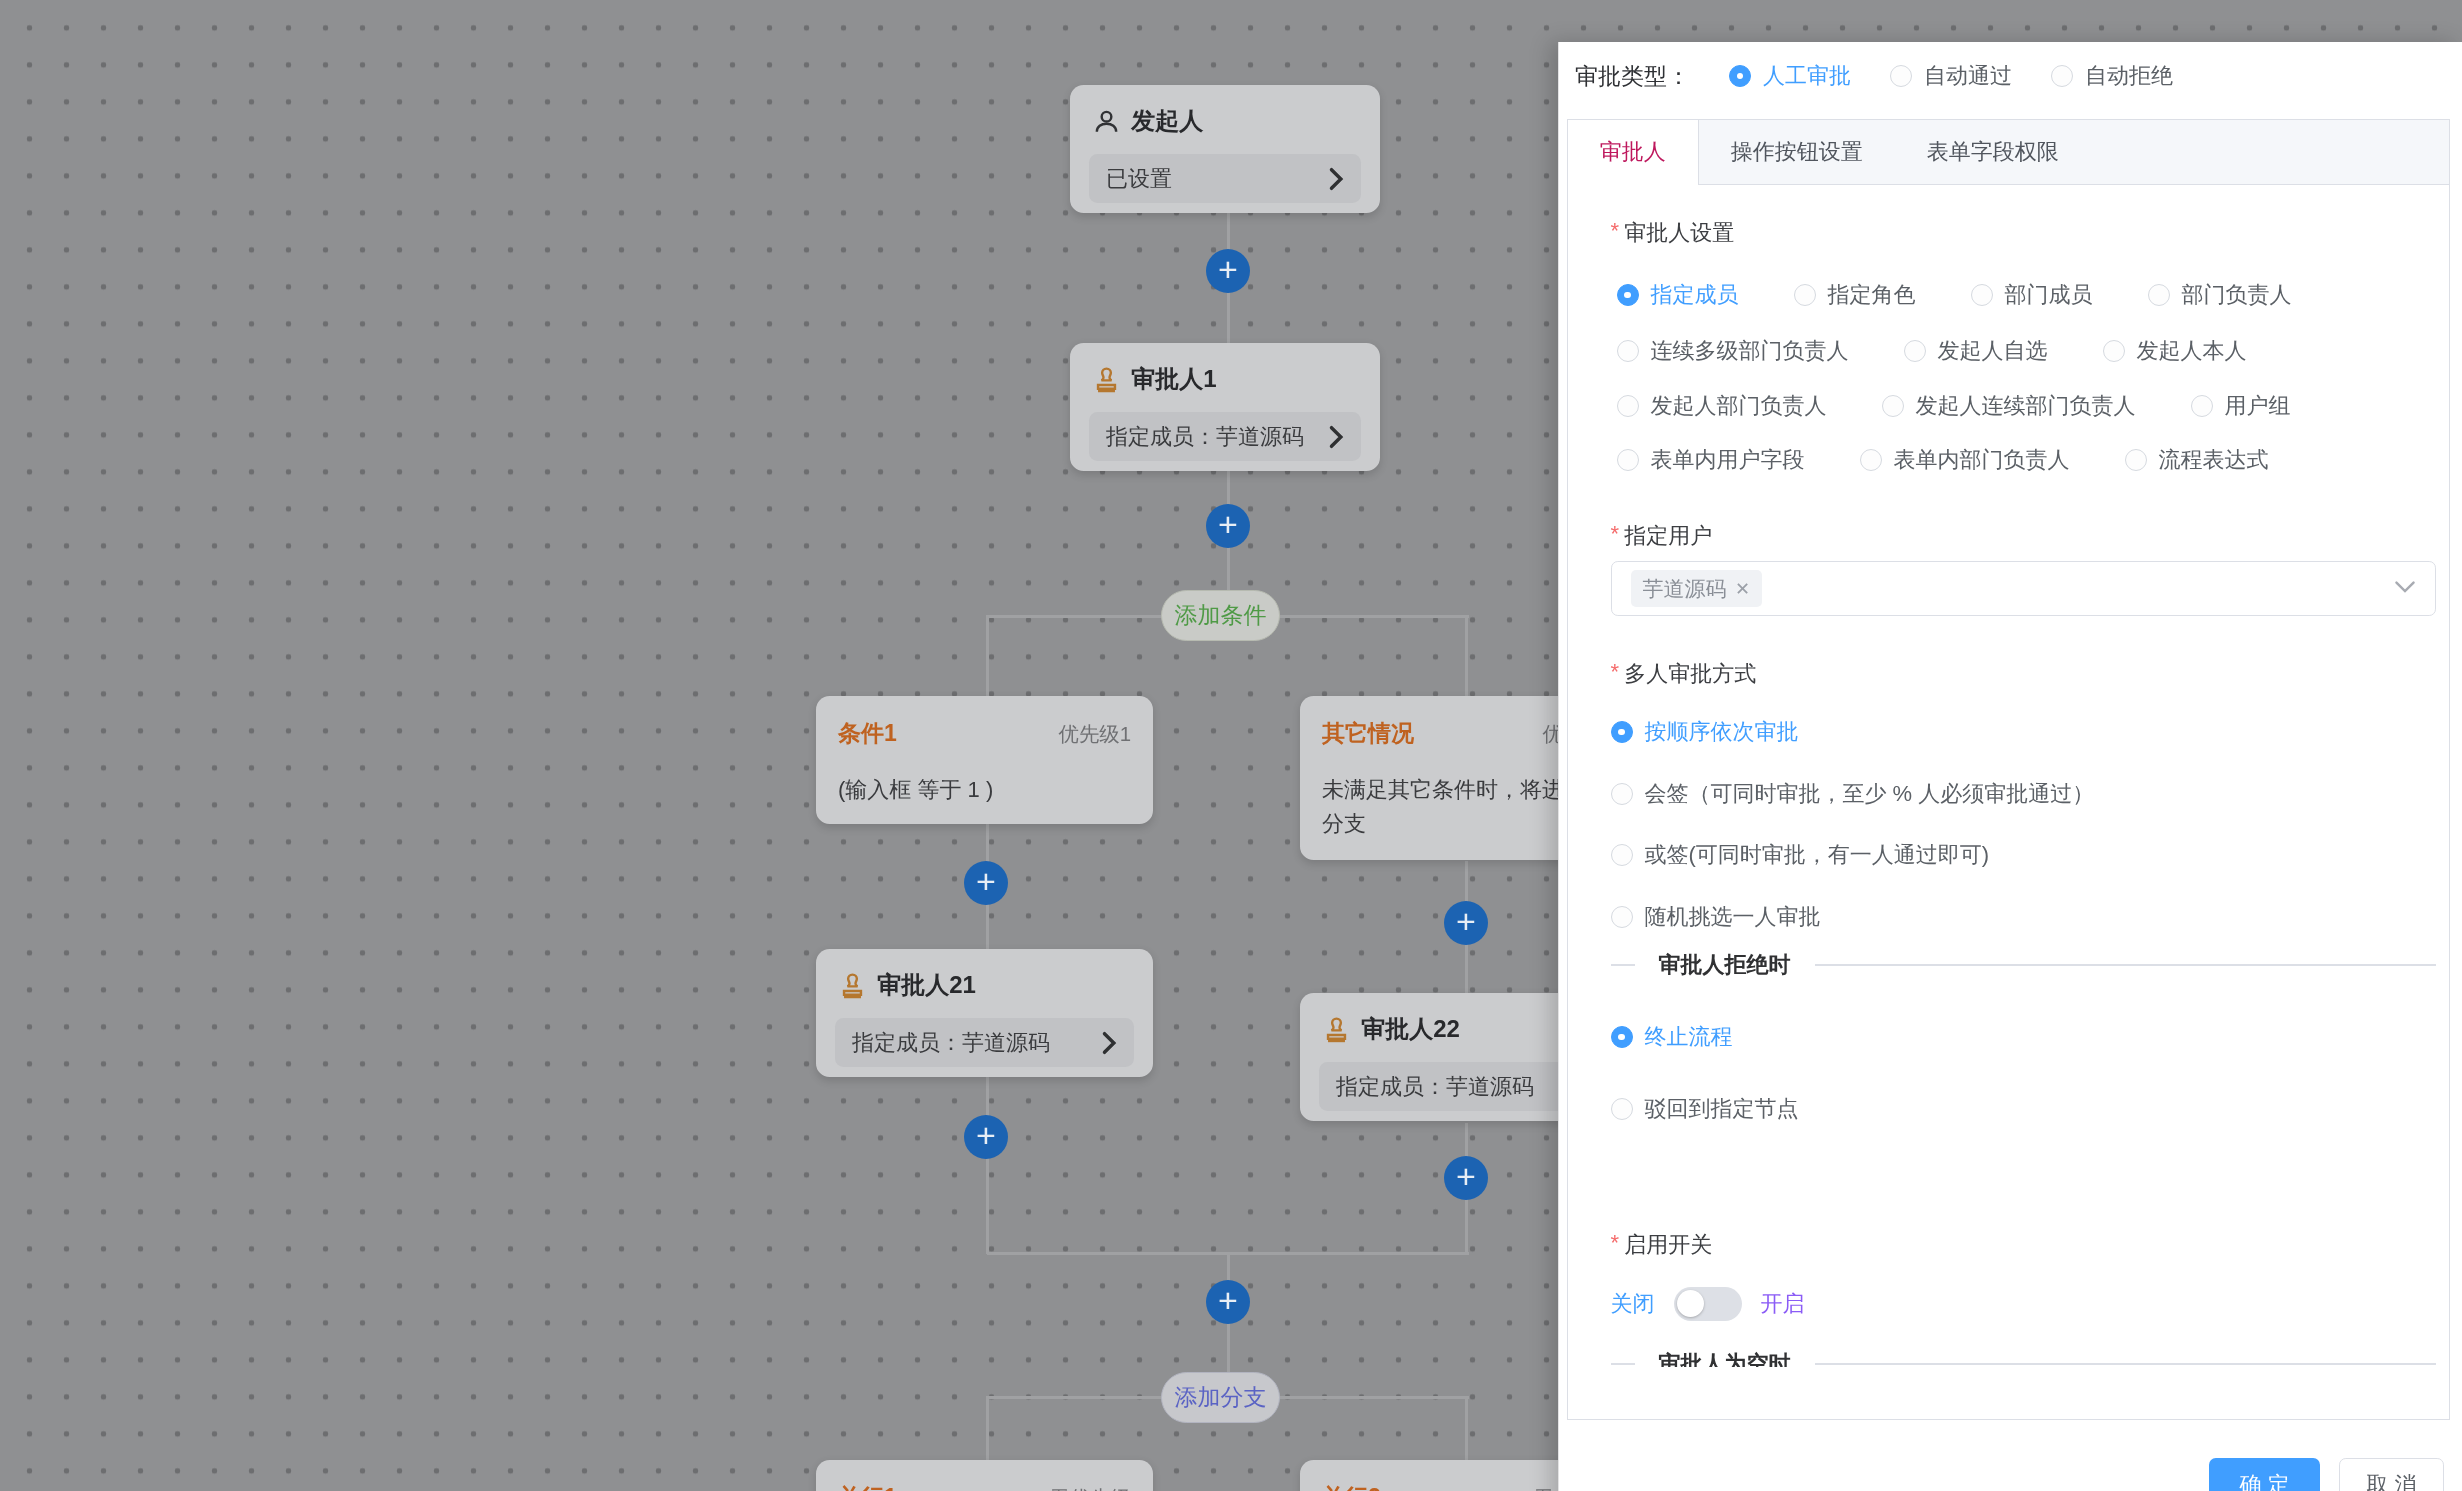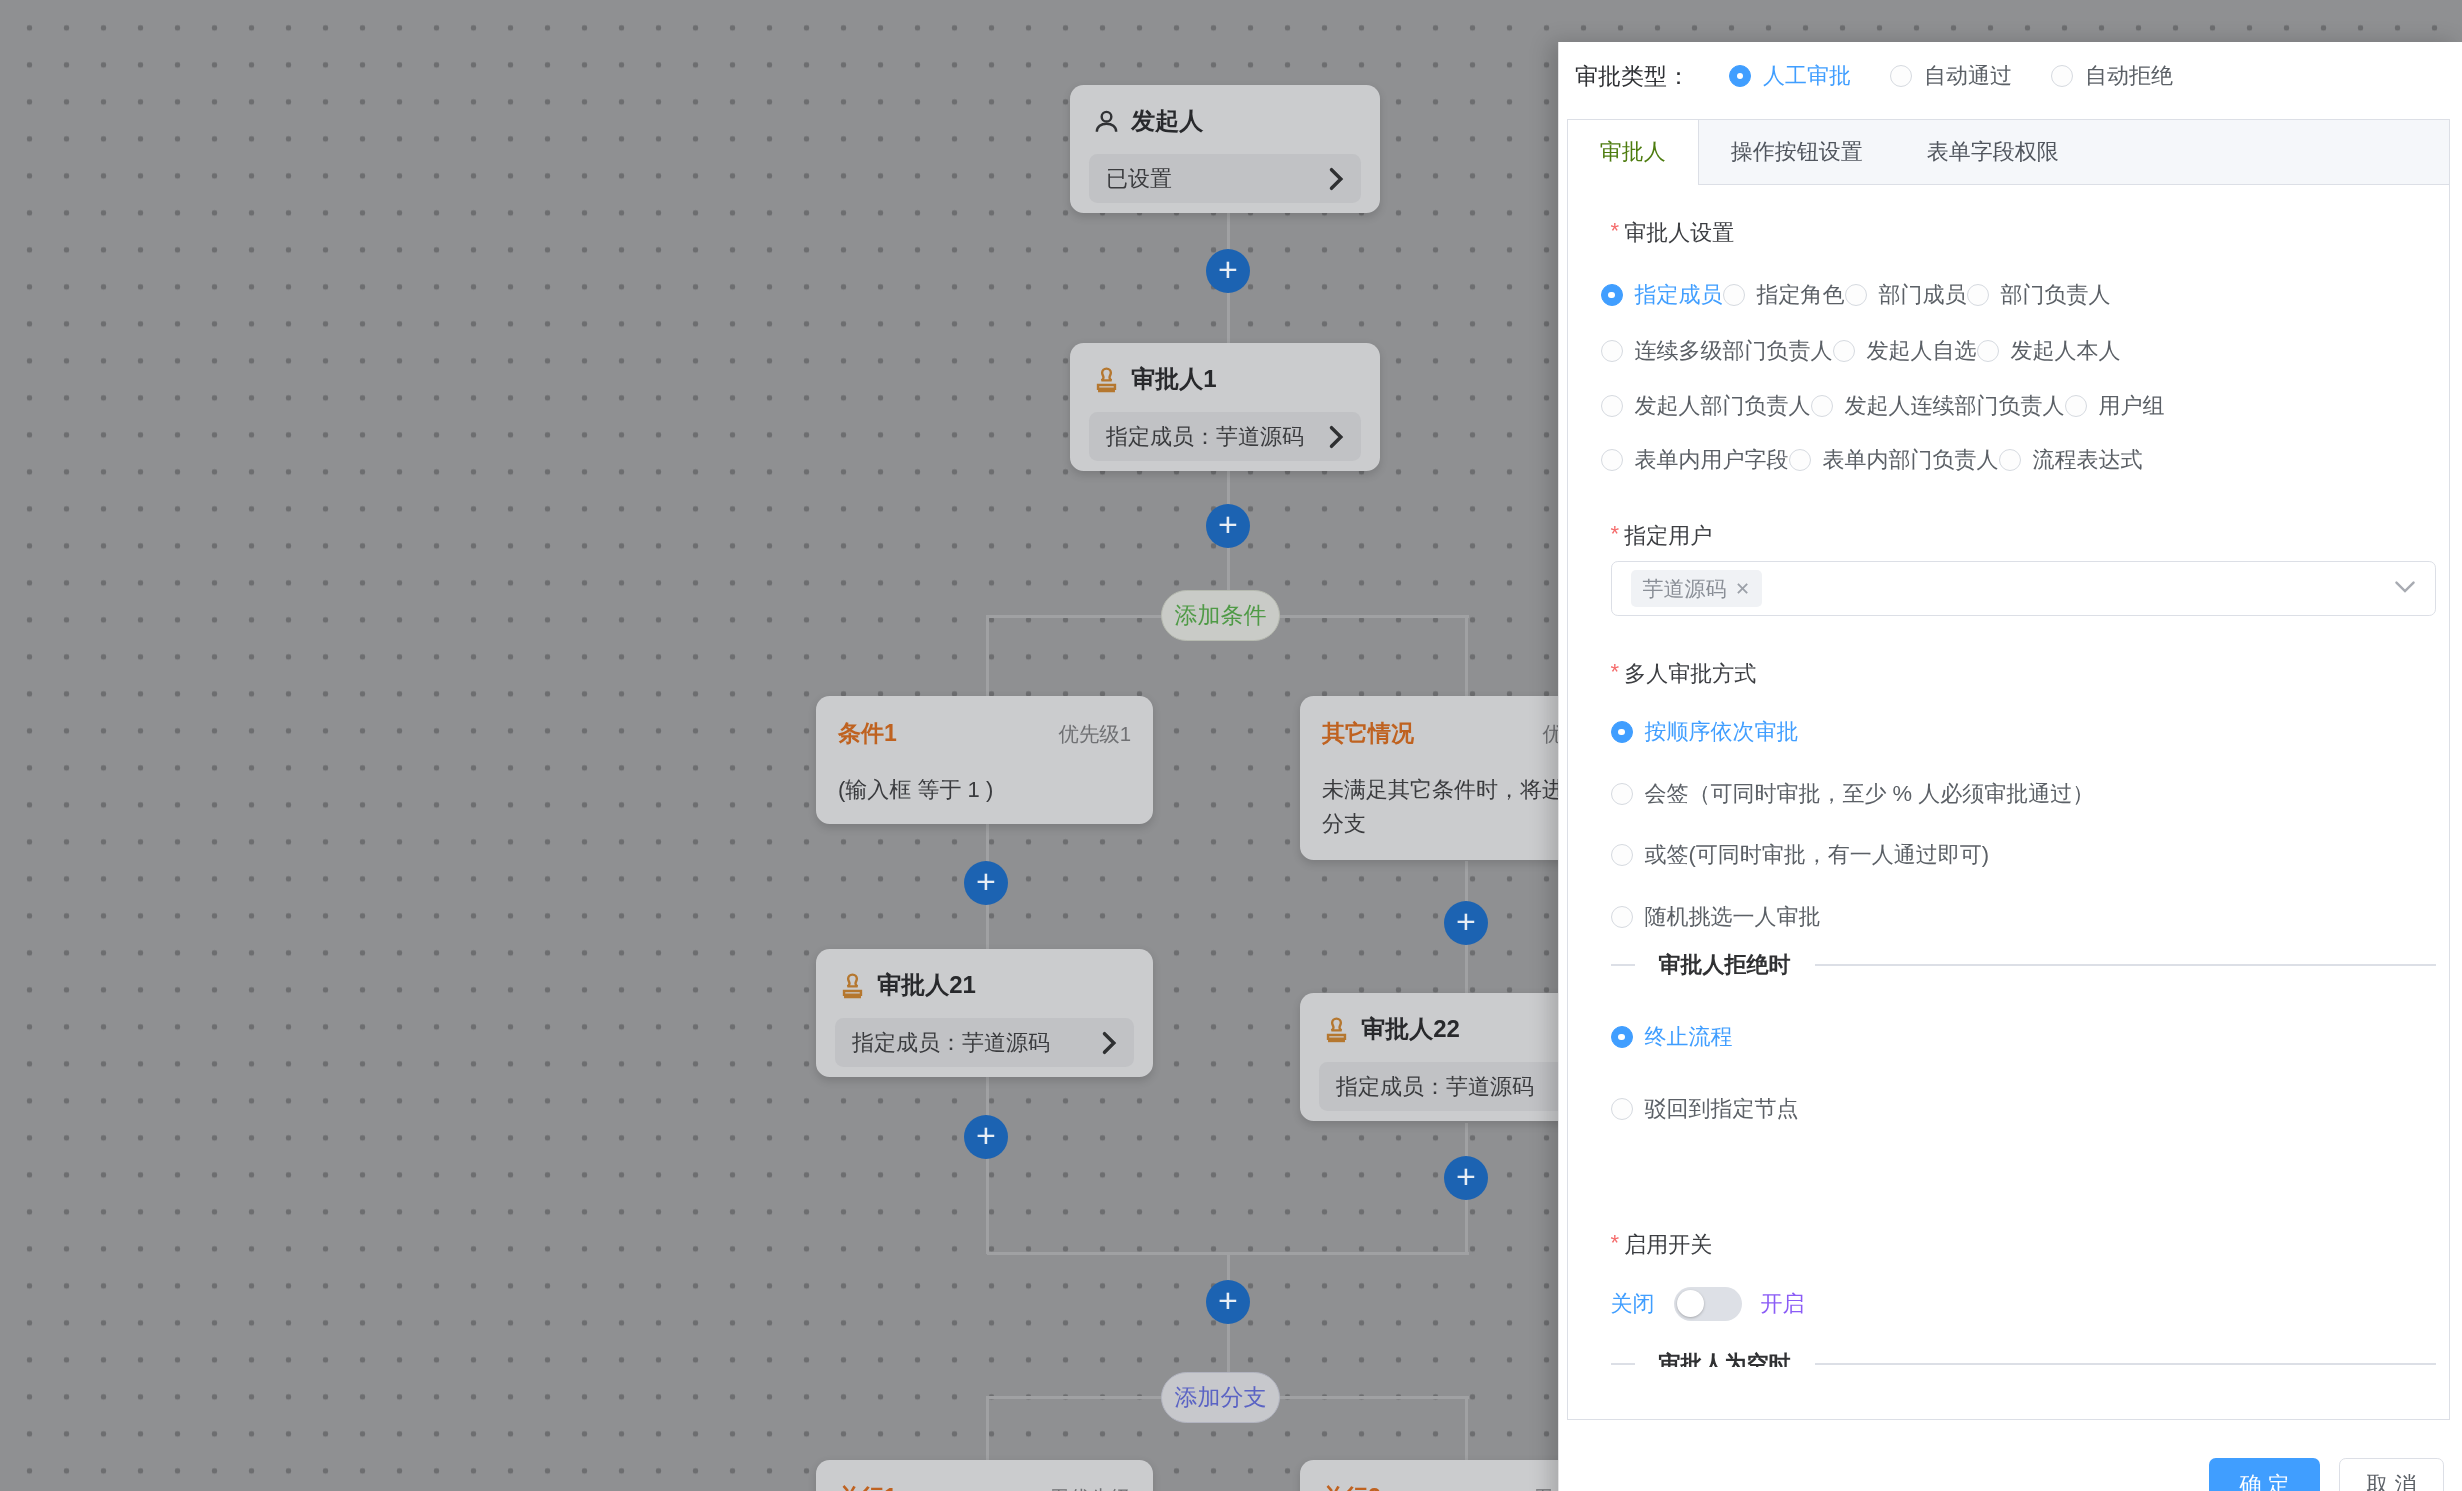--- a/index.html
+++ b/index.html
@@ -51,32 +51,32 @@
   .radio .dot { width:22px; height:22px; border:1.7px solid #d6dae0; border-radius:50%;
     background:#fdfdfd; position:relative; flex:none; }
   .radio.checked .dot { background:#409eff; border-color:#409eff; }
   .radio.checked .dot::after { content:''; position:absolute; inset:6.8px; background:#fff; border-radius:50%; }
   .radio .lbl { font-size:22px; color:#5b6066; white-space:nowrap; }
   .radio.checked .lbl { color:#409eff; }
 
   .tabbar { position:absolute; left:7.7px; top:77px; width:883px; height:66px;
     background:#f5f7fa; border:0.9px solid #dcdfe6; display:flex; }
   .tab { padding:0 32px; display:flex; align-items:center; font-size:22px; color:#51565e; position:relative; }
-  .tab.active { background:#fff; color:#4d7c0f; border-right:0.9px solid #dcdfe6; }
+  .tab.active { background:#fff; color:#be185d; border-right:0.9px solid #dcdfe6; }
   .tab.active::after { content:''; position:absolute; left:0; right:0; bottom:-0.9px; height:1.7px; background:#fff; }
 
   .tabsbox { position:absolute; left:7.7px; top:141px; width:883px; height:1237px;
     border:0.9px solid #dcdfe6; border-top:none; }
 
   .scrollbox { position:absolute; left:8.5px; top:142px; width:881px; height:1183px; overflow:hidden; }
 
   .flabel { position:absolute; left:43px; font-size:22px; color:#3c3e42; white-space:nowrap; }
   .req { color:#f56c6c; margin-right:5.1px; font-size:22px; vertical-align:top; }
 
-  .rrow { position:absolute; left:33px; display:flex; }
+  .rrow { position:absolute; left:49px; display:flex; gap:55px; }
   .vcol { position:absolute; left:43px; display:flex; flex-direction:column; gap:31.5px; }
   .vcol2 { position:absolute; left:43px; display:flex; flex-direction:column; gap:42px; }
 
   .selectbox { position:absolute; left:43px; width:825px; height:55px; border:1.7px solid #dcdfe6;
     border-radius:6.8px; display:flex; align-items:center; padding:0 19px; }
   .tag { background:#f0f2f5; border-radius:5.1px; height:37px; display:flex; align-items:center;
     gap:8.5px; padding:0 12px; font-size:21px; color:#8a8f97; }
   .tag .x { font-size:18px; color:#9ba0a8; }
   .sel-arrow { margin-left:auto; }
 

